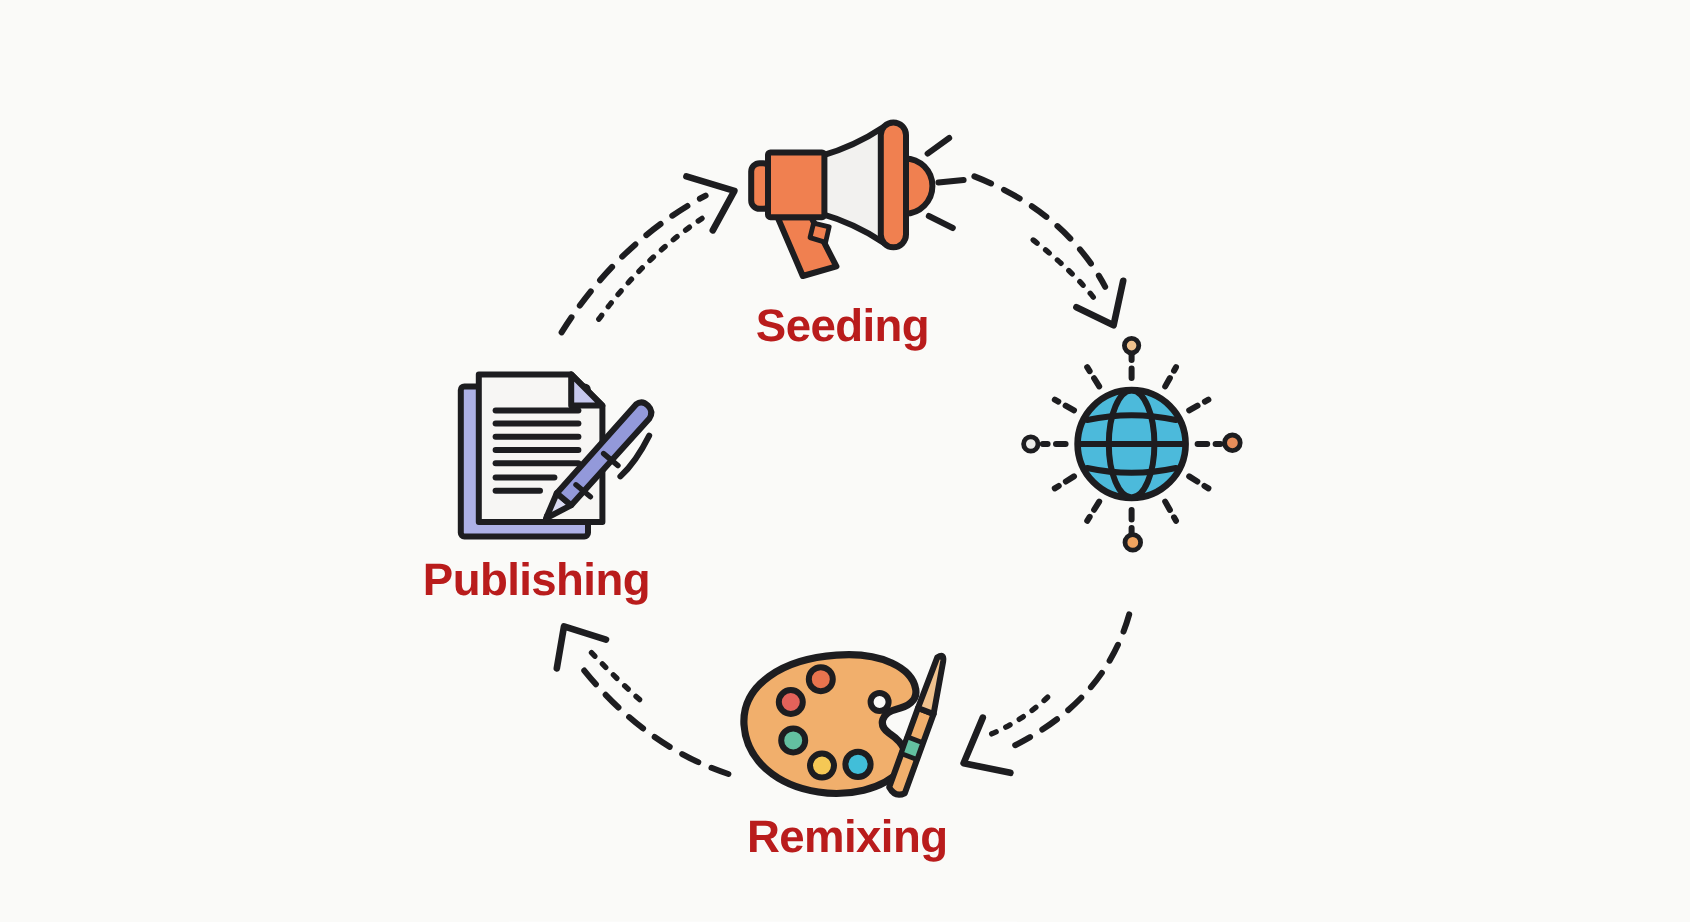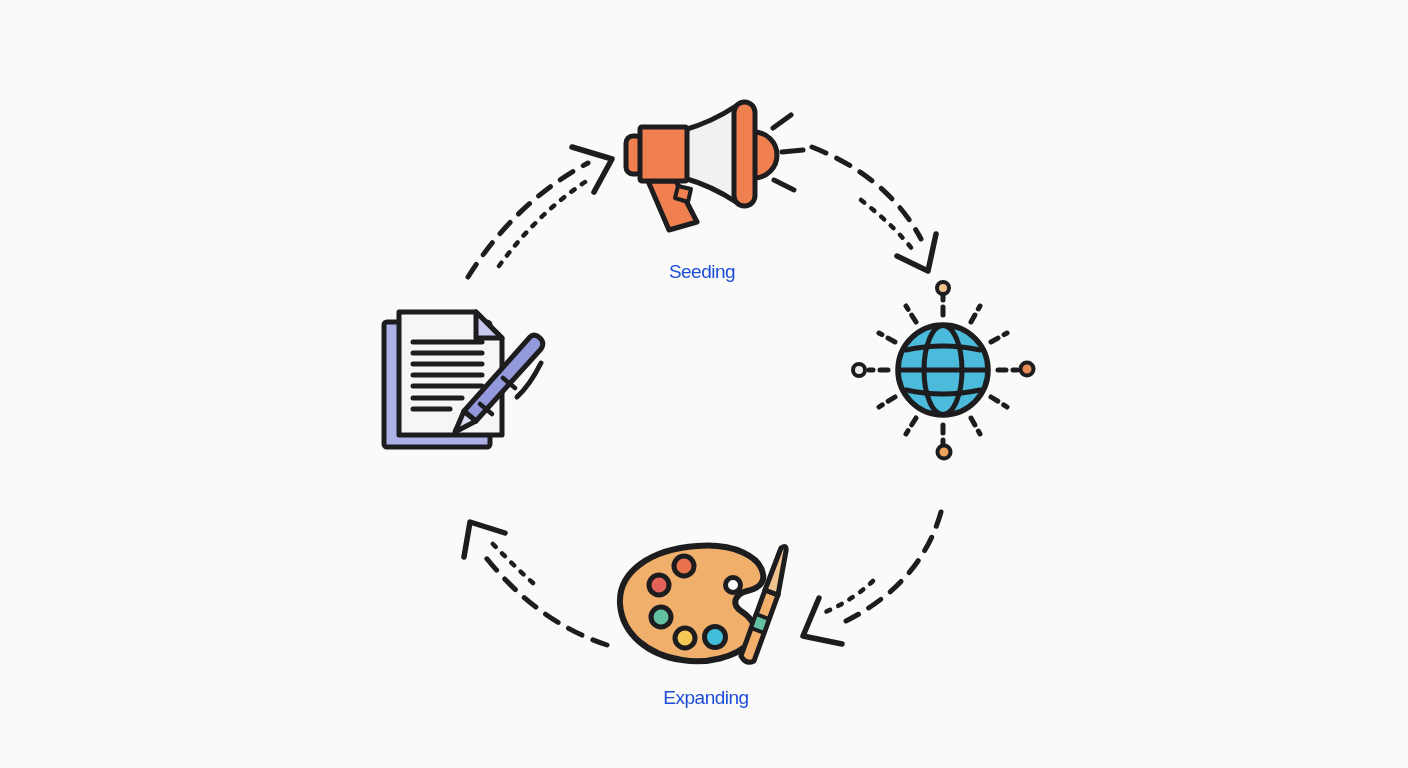--- a/index.html
+++ b/index.html
@@ -8,24 +8,24 @@
     position:relative;
     width:1408px;height:768px;
     background:#fafaf8;
     overflow:hidden;
   }
   #diagram-svg{position:absolute;left:0;top:0;}
   .ol{stroke:#1d1d20;}
   .stage-label{
     position:absolute;
     transform:translateX(-50%);
-    font-size:19px;
-    font-weight:400;
+    font-size:38px;
+    font-weight:700;
     letter-spacing:-0.5px;
-    color:#1d4ed8;
+    color:#b91c1c;
     white-space:nowrap;
     line-height:34px;
   }
 </style>
 </head>
 <body>
 
 <div id="canvas">
 
   <svg id="diagram-svg" width="1408" height="768" viewBox="0 0 1408 768">
@@ -130,15 +130,16 @@
         <line class="ol" x1="492" y1="414" x2="480" y2="404" stroke-width="4.5"></line>
         <line class="ol" x1="515" y1="388" x2="503" y2="378" stroke-width="4.5"></line>
         <circle cx="456" cy="430" r="2.6" fill="#1d1d20"></circle>
       </g>
     </g>
   </svg>
 
   <div class="stage-label" style="left:702px;top:255px;">Seeding</div>
 
 
-  <div class="stage-label" style="left:706px;top:681px;">Expanding</div>
+  <div class="stage-label" style="left:706px;top:681px;">Remixing</div>
 
+  <div class="stage-label" style="left:447px;top:467px;">Publishing</div>
 </div>
 
 </body></html>

